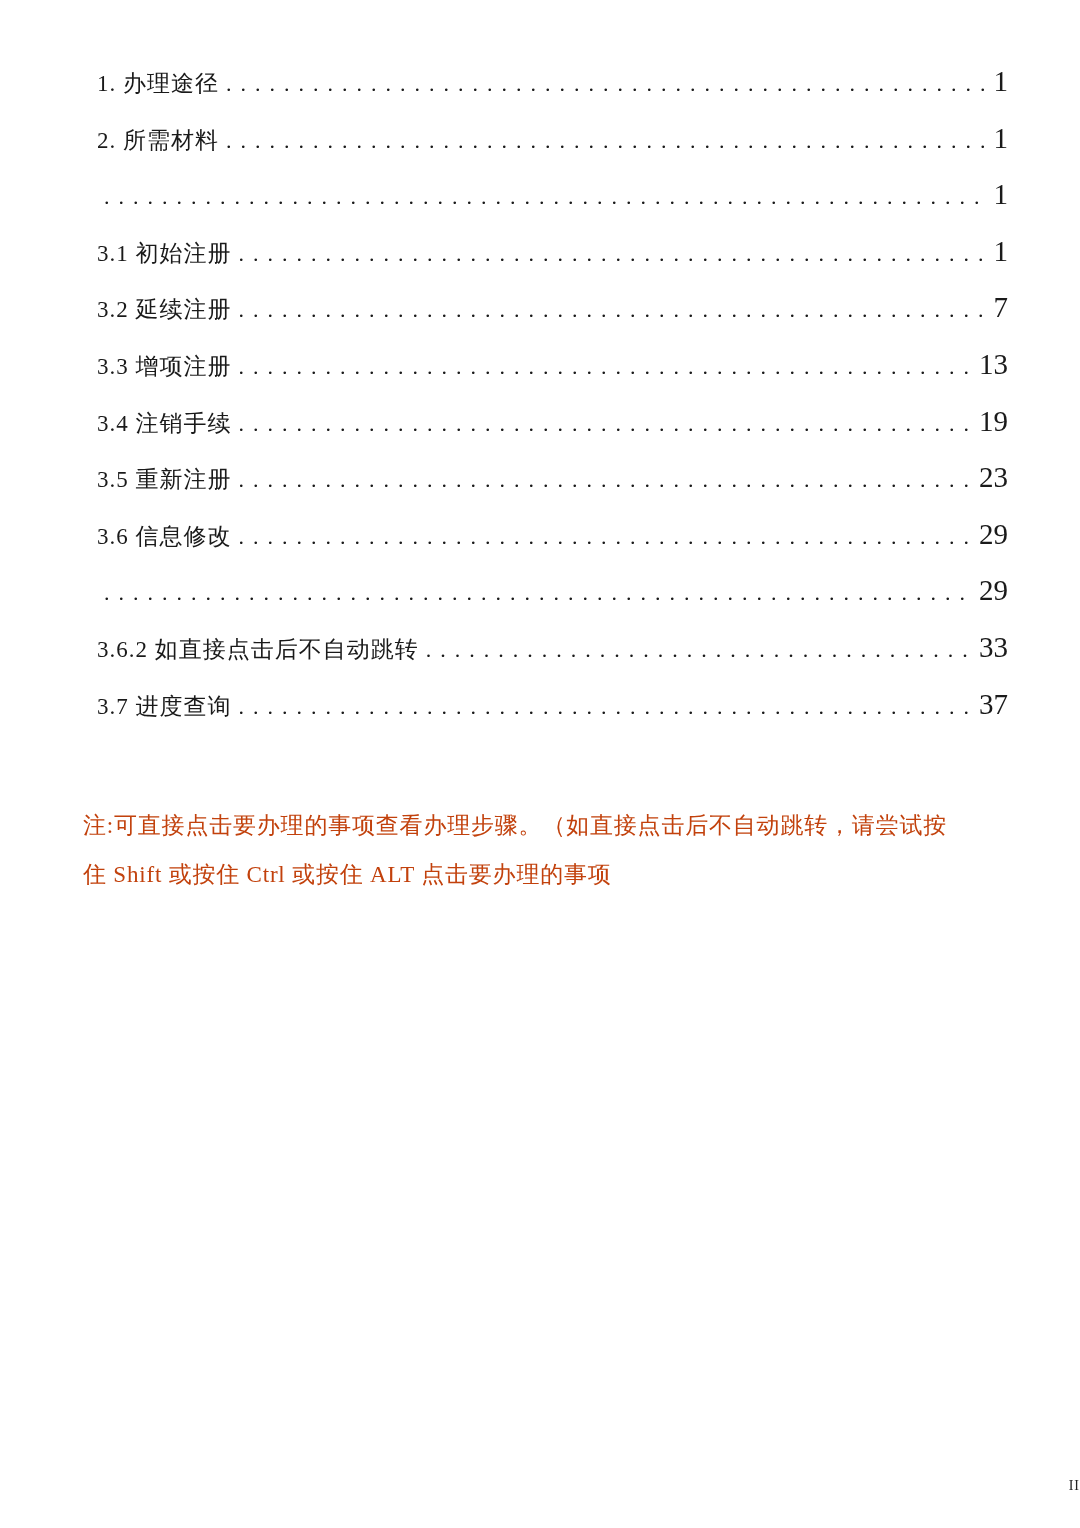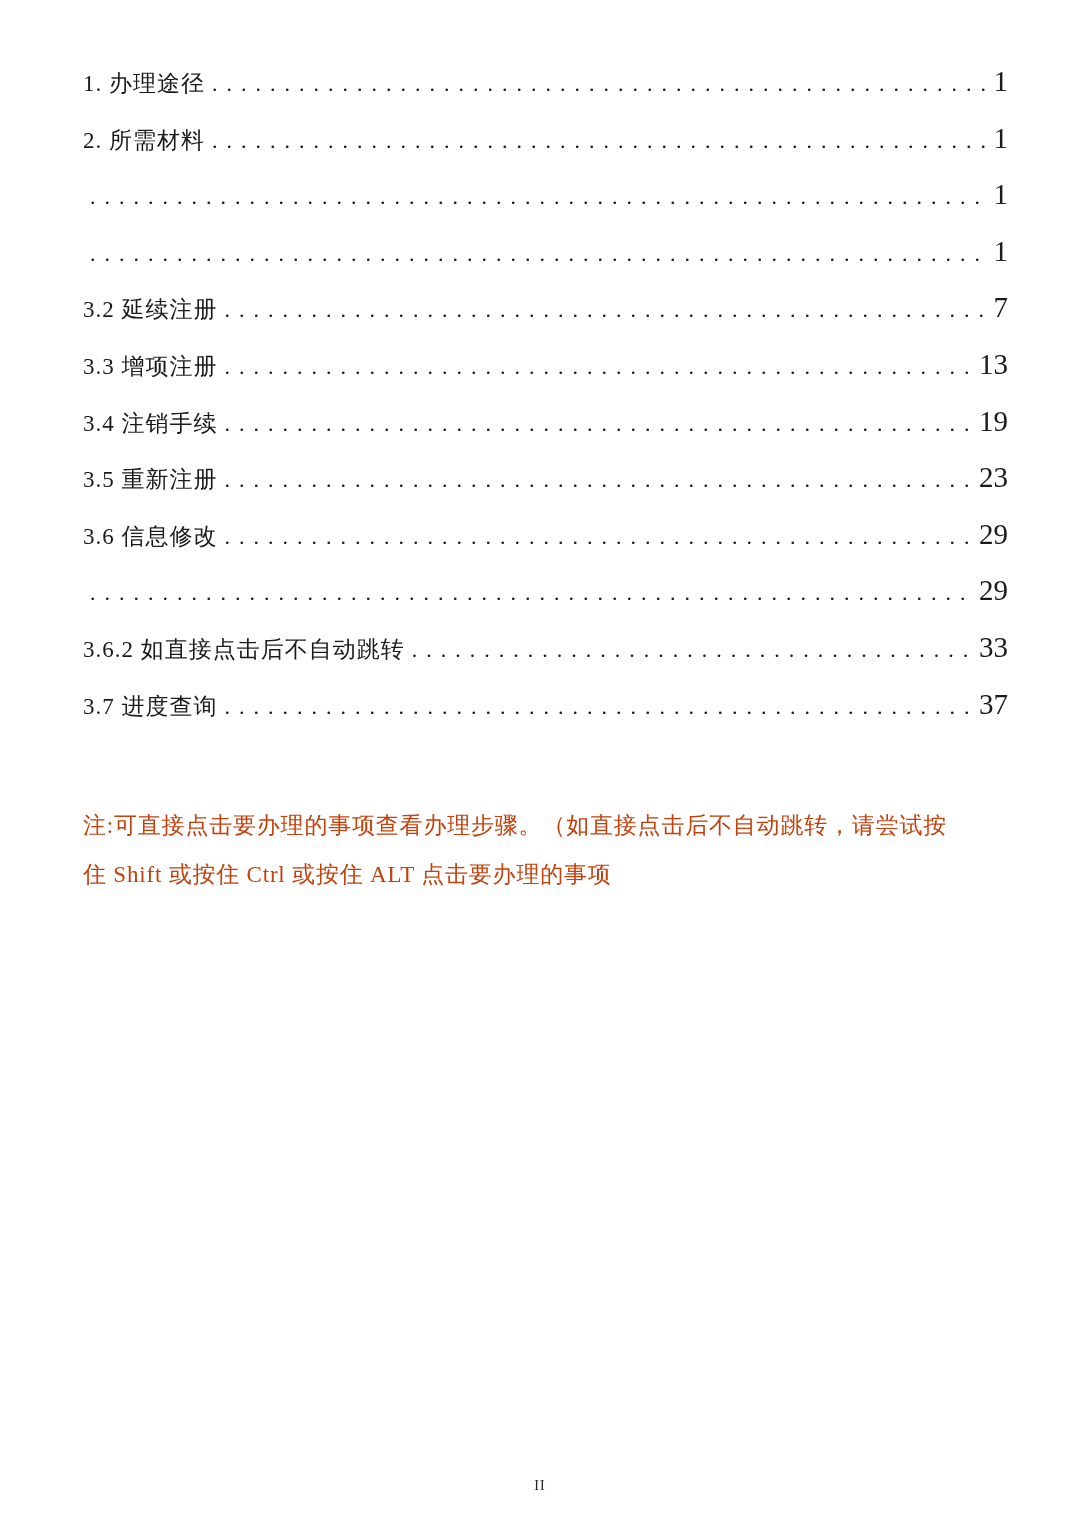--- a/index.html
+++ b/index.html
@@ -10,21 +10,21 @@
     width: 1080px;
     height: 1528px;
     background: #ffffff;
     position: relative;
     overflow: hidden;
     font-family: "Liberation Serif", "DejaVu Serif", serif;
     color: #1a1a1a;
   }
   .toc {
     position: absolute;
-    left: 83px;
+    left: 97px;
     right: 72px;
     top: 53px;
   }
   .toc-row {
     display: flex;
     align-items: baseline;
     height: 56.6px;
     line-height: 56.6px;
     font-size: 23px;
     cursor: pointer;
@@ -62,21 +62,21 @@
   }
   .note .note-line {
     display: block;
     white-space: nowrap;
   }
   .footer-page-number {
     position: absolute;
     left: 0;
     right: 0;
     top: 1478px;
-    text-align: center;
+    text-align: right;
     font-size: 14px;
     color: #222222;
     letter-spacing: 1px;
   }
 </style>
 </head>
 <body>
 
 <div class="toc">
   <div class="toc-row">
@@ -87,20 +87,21 @@
   <div class="toc-row">
     <span class="toc-label">2. 所需材料</span>
     <span class="toc-dots"></span>
     <span class="toc-page">1</span>
   </div>
   <div class="toc-row">
     <span class="toc-dots"></span>
     <span class="toc-page">1</span>
   </div>
   <div class="toc-row">
+    <span class="toc-label">3.1 初始注册</span>
     <span class="toc-dots"></span>
     <span class="toc-page">1</span>
   </div>
   <div class="toc-row">
     <span class="toc-label">3.2 延续注册</span>
     <span class="toc-dots"></span>
     <span class="toc-page">7</span>
   </div>
   <div class="toc-row">
     <span class="toc-label">3.3 增项注册</span>

